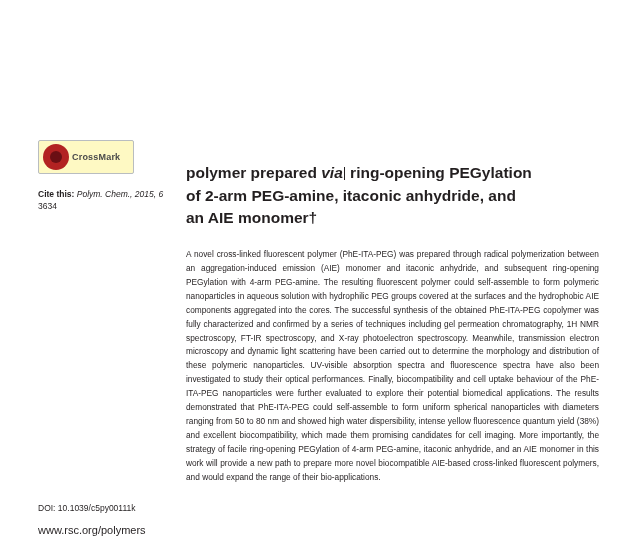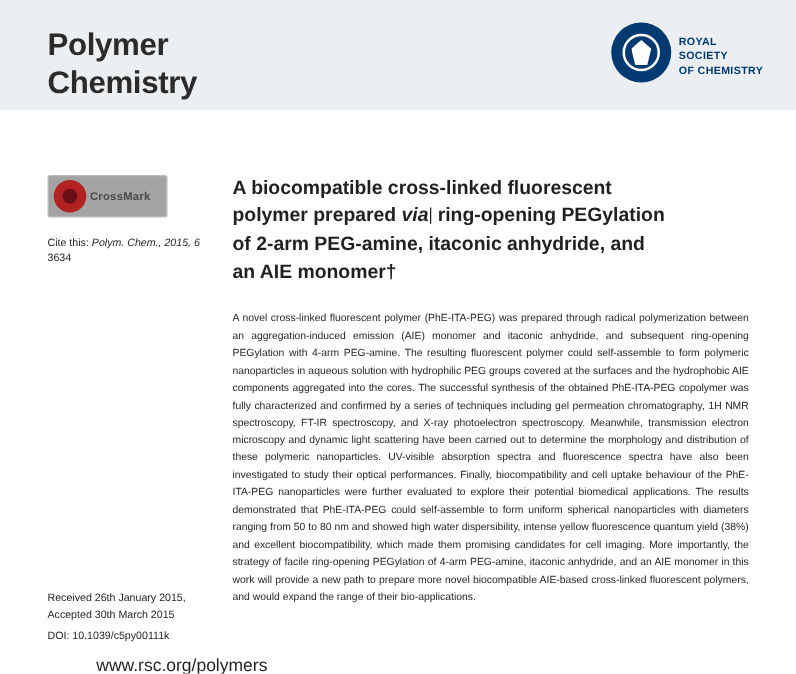--- a/index.html
+++ b/index.html
@@ -106,21 +106,21 @@
     left: 38px;
     top: 140px;
     width: 126px;
   }
   .crossmark {
     position: relative;
     width: 96px;
     height: 34px;
     border: 1px solid #b9bdc0;
     border-radius: 2px;
-    background: #a3a3a3;
+    background: #fef9c3;
     box-sizing: border-box;
   }
   .crossmark-dot {
     position: absolute;
     left: 4px; top: 3px;
     width: 26px; height: 26px;
     border-radius: 50%;
     background: #b22222;
   }
   .crossmark-dot::after {
@@ -140,21 +140,21 @@
     color: #4a4a4a;
     letter-spacing: 0.2px;
   }
   .cite-block {
     margin-top: 14px;
     font-size: 8.5px;
     line-height: 1.45;
     color: #231f20;
   }
   .cite-label {
-    font-weight: normal;
+    font-weight: bold;
     text-align: right;
   }
   .cite-ref {
     font-style: italic;
   }
   .history-block {
     position: absolute;
     left: 38px;
     top: 472px;
     width: 130px;
@@ -167,24 +167,23 @@
     left: 38px;
     top: 503px;
     width: 140px;
     font-size: 8.5px;
     color: #231f20;
   }
   .journal-url {
     position: absolute;
     left: 38px;
     top: 524px;
-    font-size: 14px;
+    font-size: 11px;
     color: #231f20;
     text-decoration: none;
-    margin-left: 39px;
   }
 
   
   .right-col {
     position: absolute;
     left: 186px;
     top: 140px;
     width: 413px;
   }
   .article-title {
@@ -218,53 +217,40 @@
     line-height: 1.68;
     text-align: justify;
     color: #231f20;
   }
 </style>
 </head>
 <body>
 
 <div id="page">
 
-  <div class="masthead">
-    <div class="journal-title">Polymer
-Chemistry</div>
-    <div class="rsc-logo">
-      <div class="rsc-badge-circle"></div>
-      <div class="rsc-text">ROYAL SOCIETY
-OF CHEMISTRY</div>
-    </div>
-  </div>
 
 
   <div class="left-col">
     <div class="crossmark">
       <div class="crossmark-dot"></div>
       <div class="crossmark-word">CrossMark</div>
     </div>
     <div class="cite-block">
       <span class="cite-label">Cite this:</span>
       <span class="cite-ref">Polym. Chem., 2015, 6</span><br>
       <span>3634</span>
     </div>
   </div>
 
-  <div class="history-block">
-    <div>Received 26th January 2015,</div>
-    <div>Accepted 30th March 2015</div>
-  </div>
   <div class="doi-line">DOI: 10.1039/c5py00111k</div>
   <a class="journal-url" href="#">www.rsc.org/polymers</a>
 
   <div class="right-col">
     <h1 class="article-title">
-      <span>A biocompatible cross-linked fluorescent</span><br>
+      <br>
       <span>polymer prepared </span><span class="ital">via</span><span class="title-caret"></span><span> ring-opening PEGylation</span><br>
       <span>of 2-arm PEG-amine, itaconic anhydride, and</span><br>
       <span>an AIE monomer†</span>
     </h1>
 
 
     <div class="abstract">A novel cross-linked fluorescent polymer (PhE-ITA-PEG) was prepared through radical polymerization between an aggregation-induced emission (AIE) monomer and itaconic anhydride, and subsequent ring-opening PEGylation with 4-arm PEG-amine. The resulting fluorescent polymer could self-assemble to form polymeric nanoparticles in aqueous solution with hydrophilic PEG groups covered at the surfaces and the hydrophobic AIE components aggregated into the cores. The successful synthesis of the obtained PhE-ITA-PEG copolymer was fully characterized and confirmed by a series of techniques including gel permeation chromatography, 1H NMR spectroscopy, FT-IR spectroscopy, and X-ray photoelectron spectroscopy. Meanwhile, transmission electron microscopy and dynamic light scattering have been carried out to determine the morphology and distribution of these polymeric nanoparticles. UV-visible absorption spectra and fluorescence spectra have also been investigated to study their optical performances. Finally, biocompatibility and cell uptake behaviour of the PhE-ITA-PEG nanoparticles were further evaluated to explore their potential biomedical applications. The results demonstrated that PhE-ITA-PEG could self-assemble to form uniform spherical nanoparticles with diameters ranging from 50 to 80 nm and showed high water dispersibility, intense yellow fluorescence quantum yield (38%) and excellent biocompatibility, which made them promising candidates for cell imaging. More importantly, the strategy of facile ring-opening PEGylation of 4-arm PEG-amine, itaconic anhydride, and an AIE monomer in this work will provide a new path to prepare more novel biocompatible AIE-based cross-linked fluorescent polymers, and would expand the range of their bio-applications.</div>
   </div>
 
 </div>

